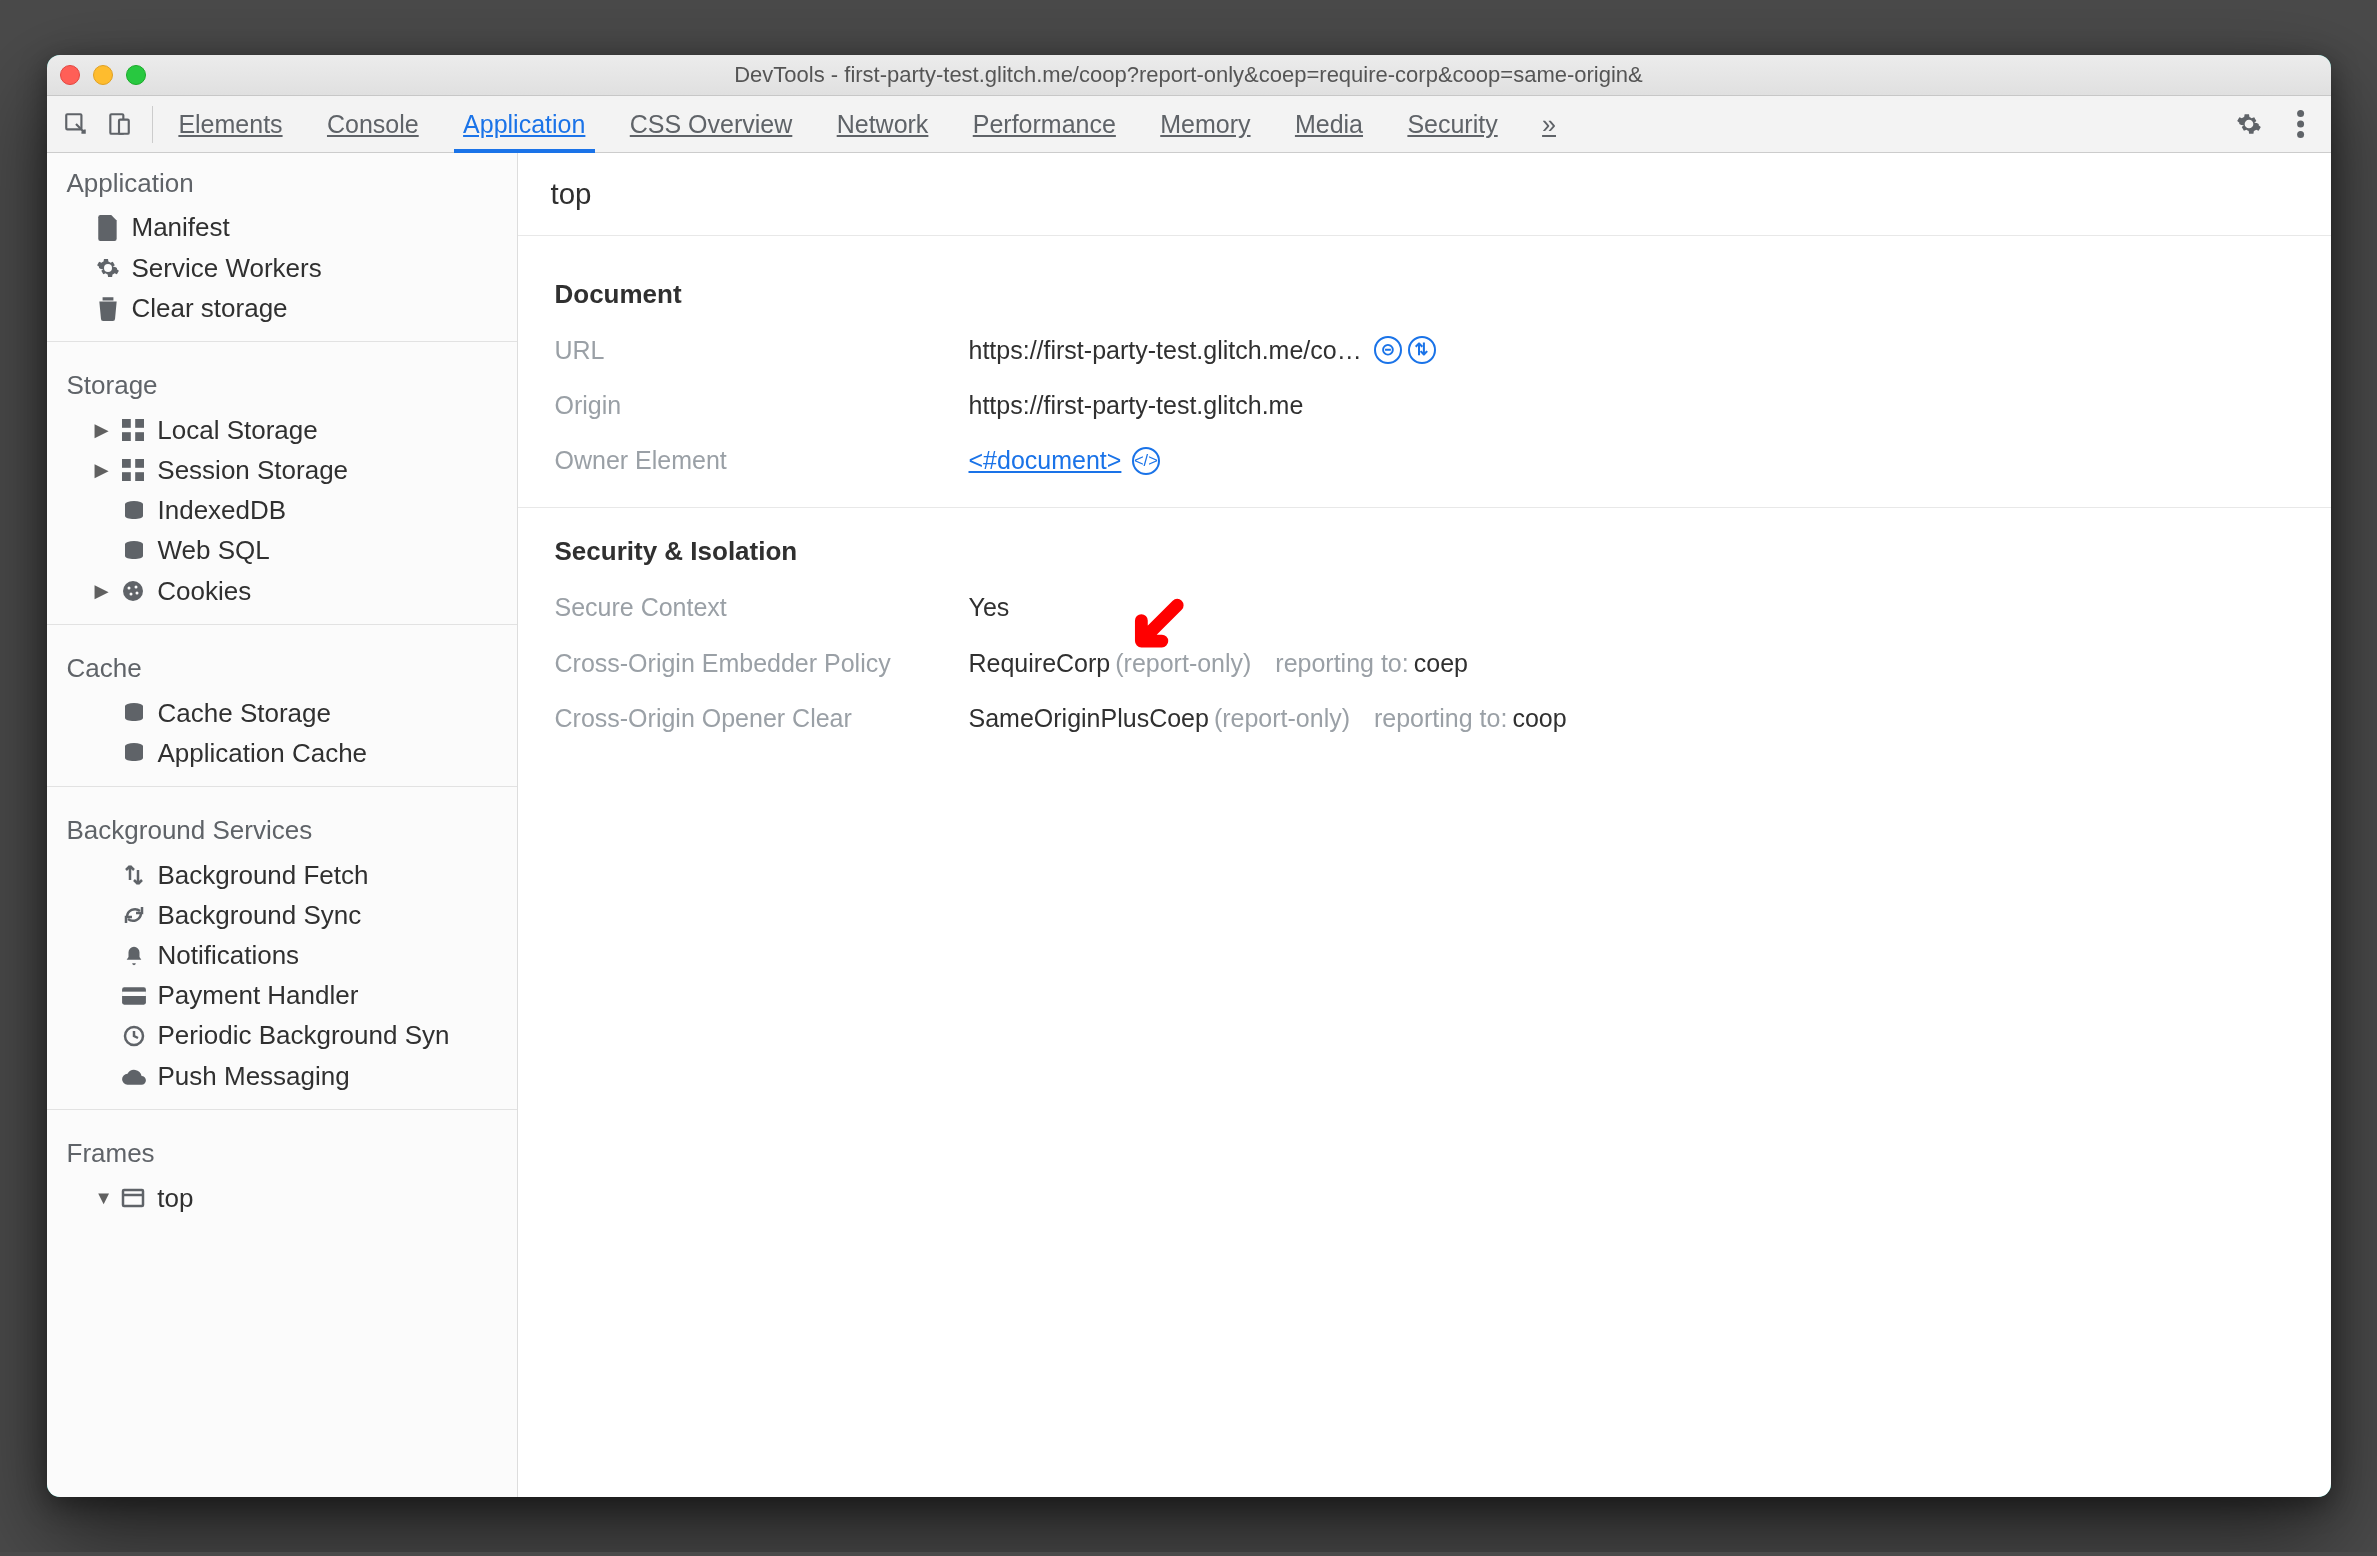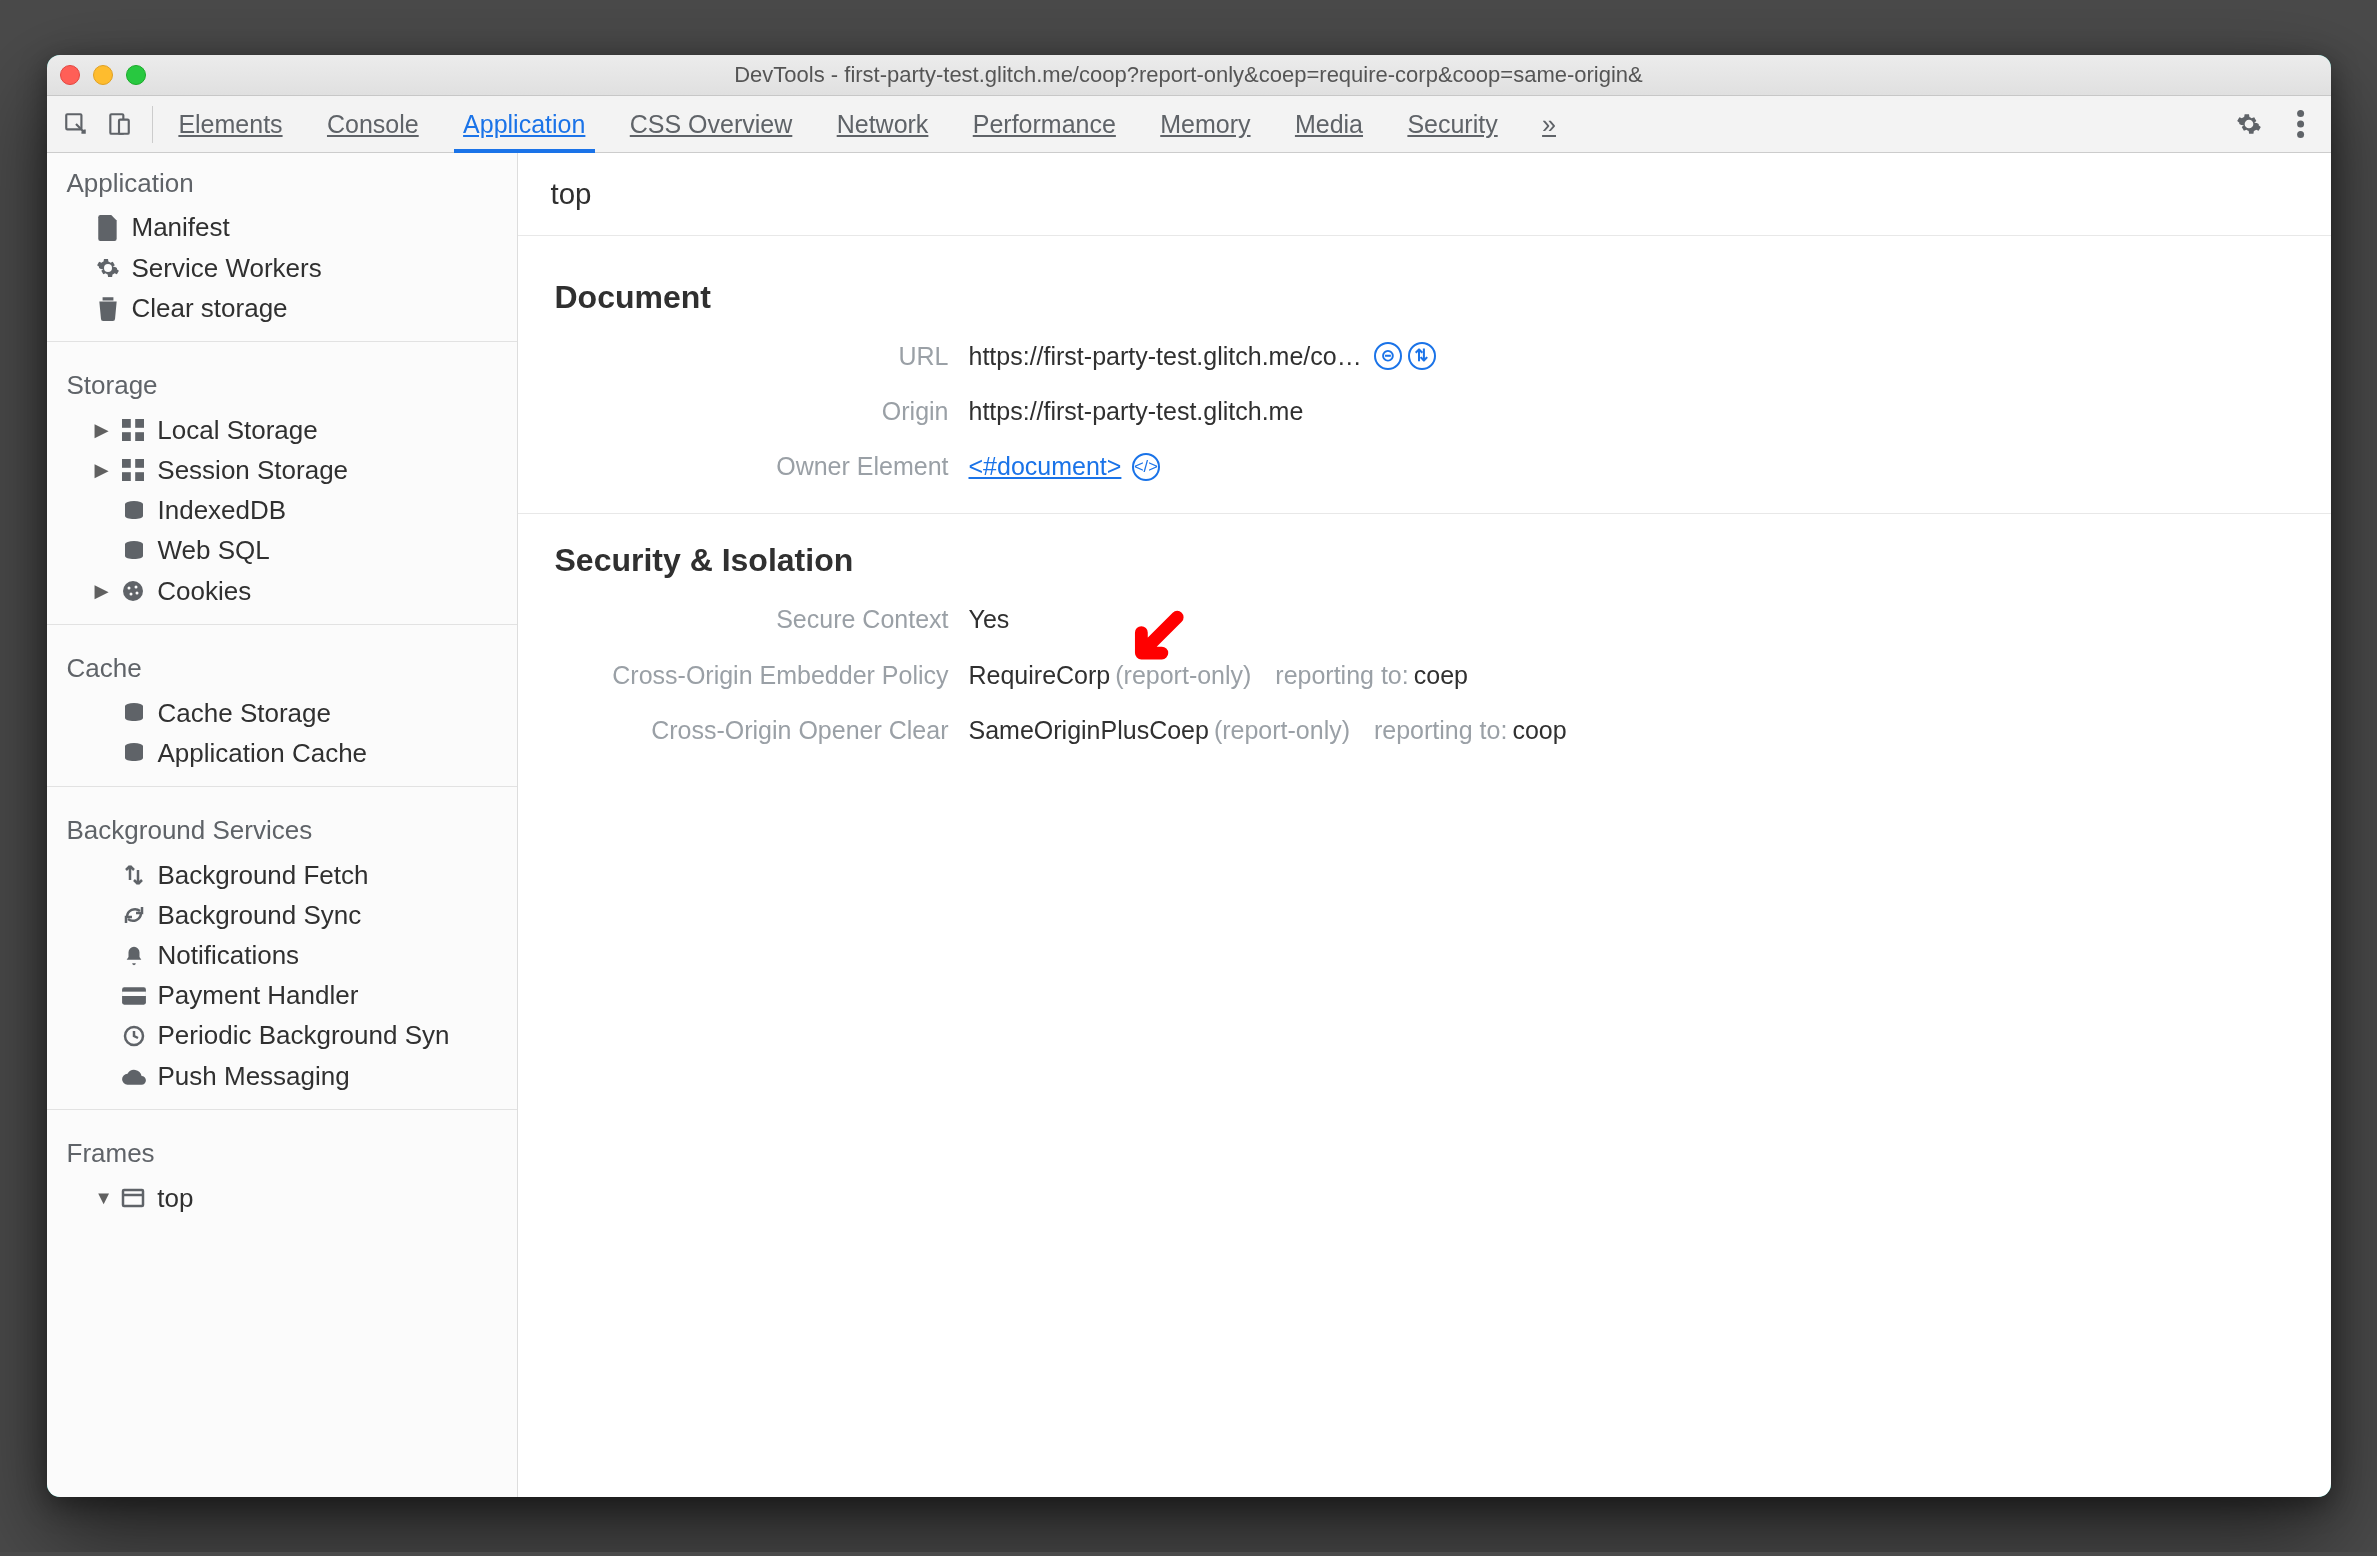--- a/index.html
+++ b/index.html
@@ -67,23 +67,23 @@
   padding: 4.6px 0 4.6px 48px; color: #303030; font-size: 26px;
   cursor: pointer; white-space: nowrap;
 }
 .tree-item.deep { padding-left: 74px; }
 .tree-item .tri { width: 13px; display:inline-block; color:#606060; font-size:18.4px; margin-right:1.8px;}
 .icon { width: 26px; height: 26px; display:inline-flex; align-items:center; justify-content:center; color:#5f6368; flex-shrink:0;}
 .divider { height: 0.9px; background: #e2e2e2; margin: 13px 0; }
 .main { flex: 1; background: #fff; overflow: hidden; display:flex; flex-direction:column;}
 .frame-title { font-size: 29.5px; color: #303030; padding: 24px 33px; border-bottom:0.9px solid #e8e8e8; }
 .panel { padding: 28px 37px; overflow:auto; flex:1;}
-.section-hdr { font-weight: 600; font-size: 32px; color: #303030; margin: 14.7px 0 22px; }
+.section-hdr { font-weight: 600; font-size: 26px; color: #303030; margin: 14.7px 0 22px; }
 .row { display: flex; align-items: center; margin: 18.4px 0; min-height: 37px; position:relative;}
-.label { width: 414px; text-align: right; color: #9aa0a6; font-size: 25px; padding-right: 20px; }
+.label { width: 414px; color: #9aa0a6; font-size: 25px; padding-right: 20px; }
 .value { color: #303030; font-size: 25px; display:flex; align-items:center; gap:5px; flex-wrap:wrap;}
 .link { color: #1a73e8; text-decoration: underline; cursor:pointer;}
 .grey-paren { color: #9aa0a6; }
 .badge-icons { display:inline-flex; gap:5.5px; margin-left:7.4px;}
 .circ { width:28px; height:28px; border:2.3px solid #1a73e8; border-radius:50%; display:inline-flex; align-items:center; justify-content:center; font-size:16.6px; color:#1a73e8; font-weight:bold;}
 .code-btn { display:inline-flex; width:28px; height:28px; border:2.3px solid #1a73e8; border-radius:50%; align-items:center; justify-content:center; color:#1a73e8; font-size:16.6px; margin-left:5.5px;}
 .divider2 { height: 0.9px; background: #e8e8e8; margin: 28px -37px; }
 .arrow-annot {
   position: absolute; color: #ff0000;
   top: -50px; left: 571px;

